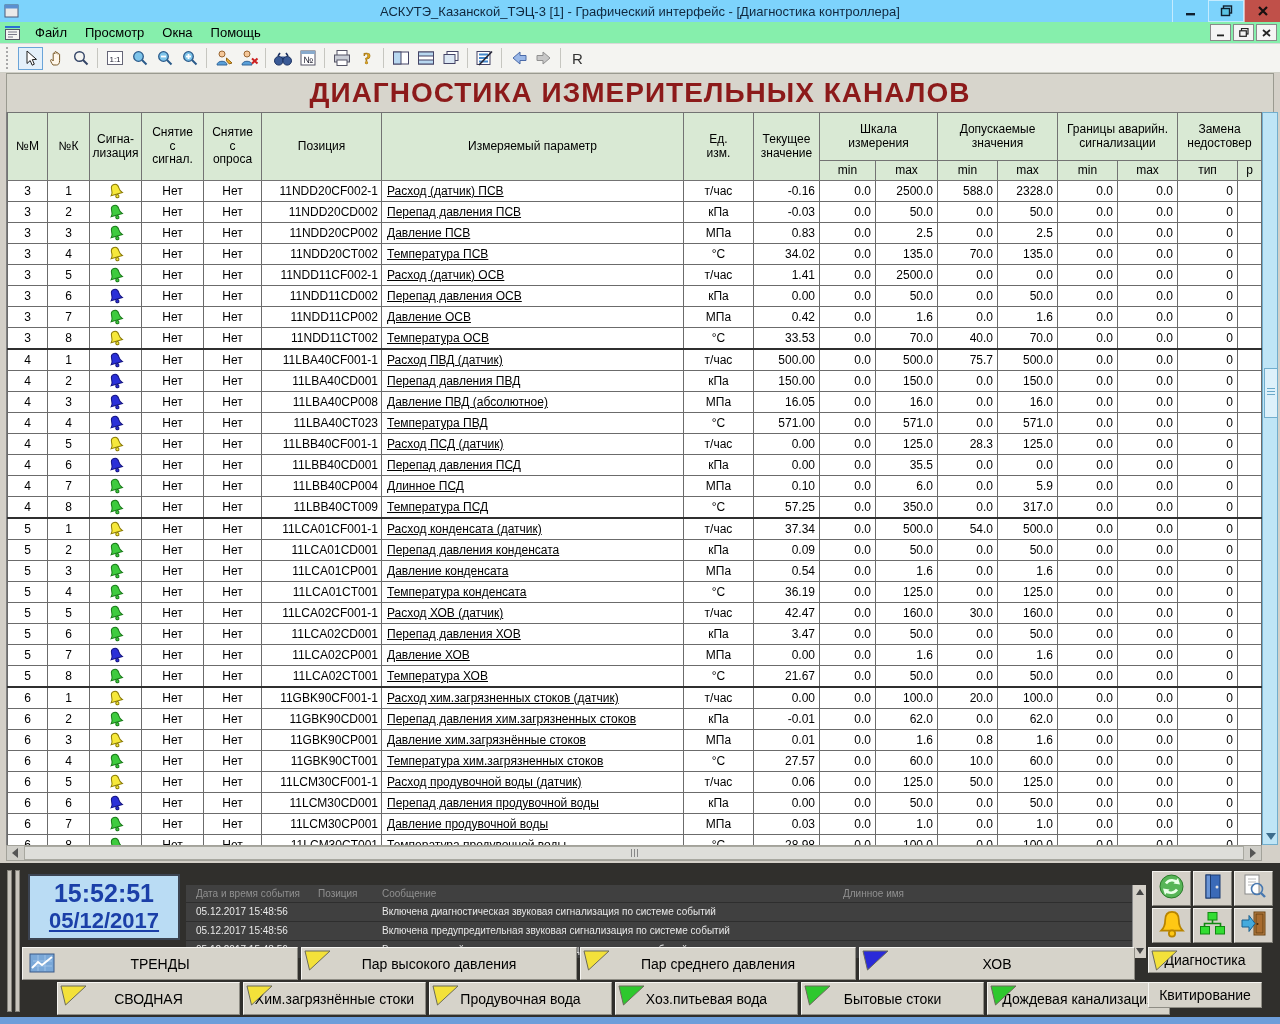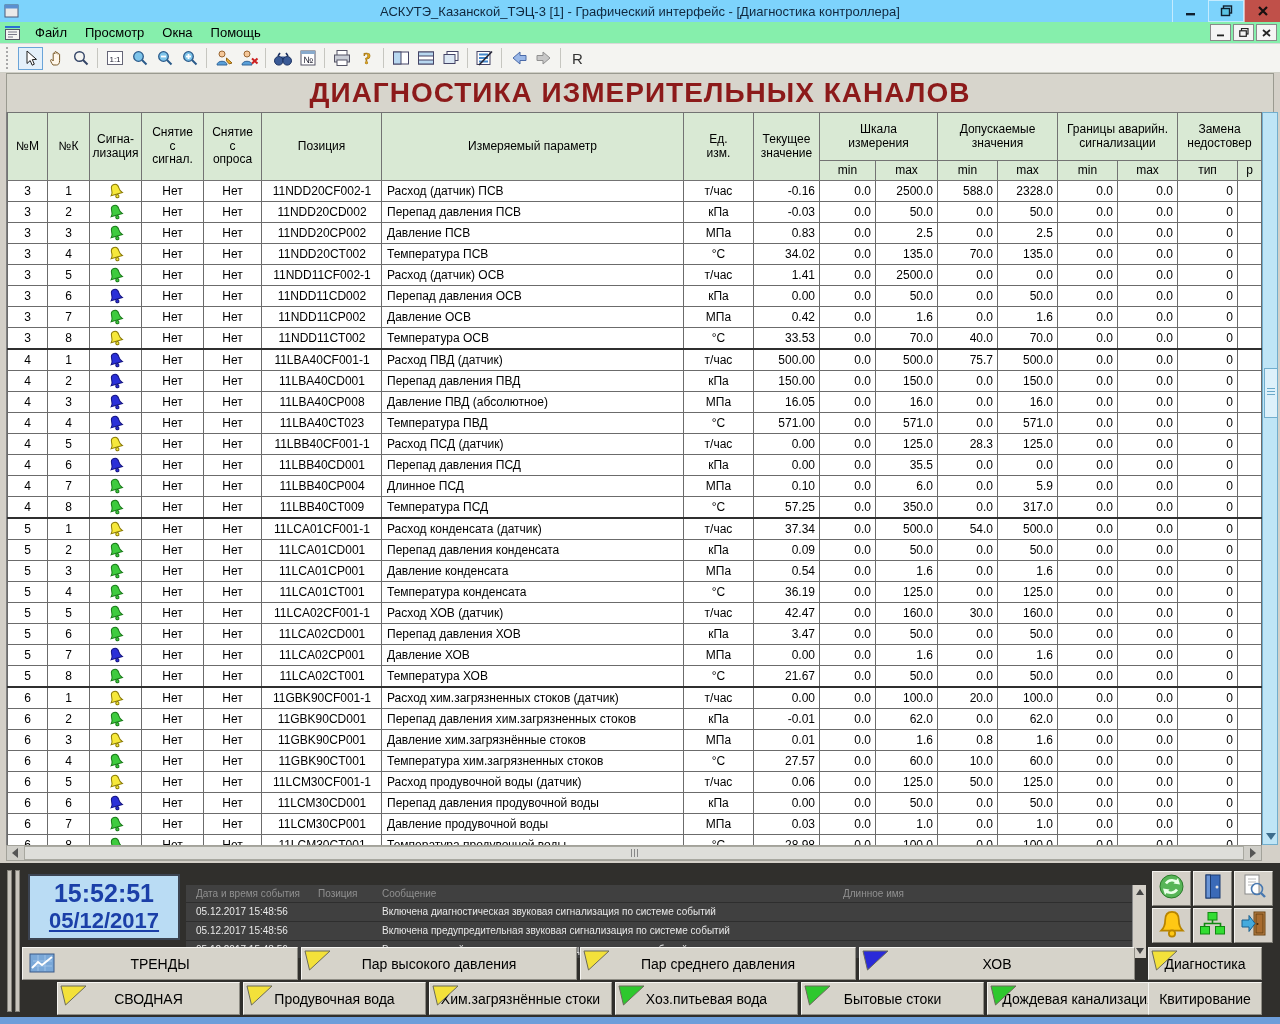--- a/index.html
+++ b/index.html
@@ -37,22 +37,22 @@
   
   .tablewrap{position:absolute;top:112px;left:6px;width:1256px;height:733px;overflow:hidden;background:#fff;border-left:1px solid #808080;box-sizing:border-box;}
   table.channels{border-collapse:collapse;table-layout:fixed;width:1254px;font-size:12px;}
   .channels th{background:#d9e9d4;border:1px solid #737373;font-weight:normal;padding:0 2px;white-space:pre-line;line-height:1.12;text-align:center;}
   .channels thead tr.h1 th{height:47px;}
   .channels thead tr.h2 th{height:19px;}
   .channels td{border:1px solid #6b6b6b;height:20px;padding:0 3px;overflow:hidden;white-space:nowrap;box-sizing:content-box;}
   .channels tr.gs td{border-top:2px solid #2f2f2f;}
   td.c{text-align:center;}
   td.num{text-align:right;padding-right:4px;}
-  td.pos{text-align:center;padding-left:4px;margin-left:12px;}
-  td.param{text-align:left;padding-left:5px;}
+  td.pos{text-align:right;padding-left:4px;margin-left:12px;}
+  td.param{text-align:left;padding-left:5px;text-decoration:underline;}
   td.bellc{text-align:center;padding:0;}
   td.bellc svg{vertical-align:middle;}
 
   
   .vscroll{position:absolute;top:112px;left:1262px;width:16px;height:733px;background:#bfe5f6;border:1px solid #72aecd;box-sizing:border-box;}
   .vthumb{position:absolute;top:255px;left:1px;width:12px;height:48px;background:#ddf1fb;border:1px solid #72aecd;}
   .vthumb i{display:block;height:1px;background:#6aa8c8;margin:2px 2px 0 2px;}
   .vthumb i:first-child{margin-top:19px;}
   .varrow{position:absolute;left:3px;width:0;height:0;border-left:5px solid transparent;border-right:5px solid transparent;}
   .vdown{bottom:4px;border-top:7px solid #3c6c8c;}
@@ -81,21 +81,21 @@
   .evarrow{position:absolute;left:3px;width:0;height:0;border-left:4px solid transparent;border-right:4px solid transparent;}
   .evup{top:4px;border-bottom:6px solid #444;}
   .evdn{bottom:4px;border-top:6px solid #444;}
   .sidebtns{position:absolute;left:1152px;top:8px;width:122px;display:grid;grid-template-columns:repeat(3,39px);grid-auto-rows:35px;gap:2px;}
   .sbtn{background:#d4d0c8;border:1px solid #7f7d76;border-top-color:#f4f3ef;border-left-color:#f4f3ef;box-sizing:border-box;display:flex;align-items:center;justify-content:center;}
   .navrow{position:absolute;left:22px;width:1113px;height:33px;display:flex;gap:3px;}
   #nr1{top:84px;} #nr2{top:119px;padding-left:35px;}
   .navbtn{flex:1;background:#d6d3ca;border:1px solid #8f8d85;border-top-color:#f6f5f1;border-left-color:#f6f5f1;box-sizing:border-box;position:relative;display:flex;align-items:center;justify-content:center;font-size:14px;}
   .navbtn .flag{position:absolute;left:2px;top:2px;}
   .navbtn .chart{position:absolute;left:6px;top:5px;}
-  .navright{position:absolute;left:1148px;width:114px;height:33px;border-radius:7px;}
+  .navright{position:absolute;left:1148px;width:114px;height:26px;border-radius:7px;}
   .navright .navbtn{position:absolute;inset:0;}
   #nrr1{top:84px;} #nrr2{top:119px;}
   .bottomframe{position:absolute;top:1017px;left:0;width:1280px;height:7px;background:#6d9eda;}
 </style>
 </head>
 <body>
 
 <div class="titlebar">
   <span class="appicon">
     <svg width="15" height="14">
@@ -1211,27 +1211,27 @@
       <div class="navbtn">
         <svg class="flag" width="28" height="22">
           <polygon points="1,1 26,1 5.5,20" fill="#f3e13a" stroke="#6a6a5a"></polygon>
         </svg>
         <span>СВОДНАЯ</span>
       </div>
       <div class="navbtn">
         <svg class="flag" width="28" height="22">
           <polygon points="1,1 26,1 5.5,20" fill="#f3e13a" stroke="#6a6a5a"></polygon>
         </svg>
-        <span>Продувочная вода</span>
+        <span>Хим.загрязнённые стоки</span>
       </div>
       <div class="navbtn">
         <svg class="flag" width="28" height="22">
           <polygon points="1,1 26,1 5.5,20" fill="#f3e13a" stroke="#6a6a5a"></polygon>
         </svg>
-        <span>Хим.загрязнённые стоки</span>
+        <span>Продувочная вода</span>
       </div>
       <div class="navbtn">
         <svg class="flag" width="28" height="22">
           <polygon points="1,1 26,1 5.5,20" fill="#2ec82e" stroke="#6a6a5a"></polygon>
         </svg>
         <span>Хоз.питьевая вода</span>
       </div>
       <div class="navbtn">
         <svg class="flag" width="28" height="22">
           <polygon points="1,1 26,1 5.5,20" fill="#2ec82e" stroke="#6a6a5a"></polygon>

